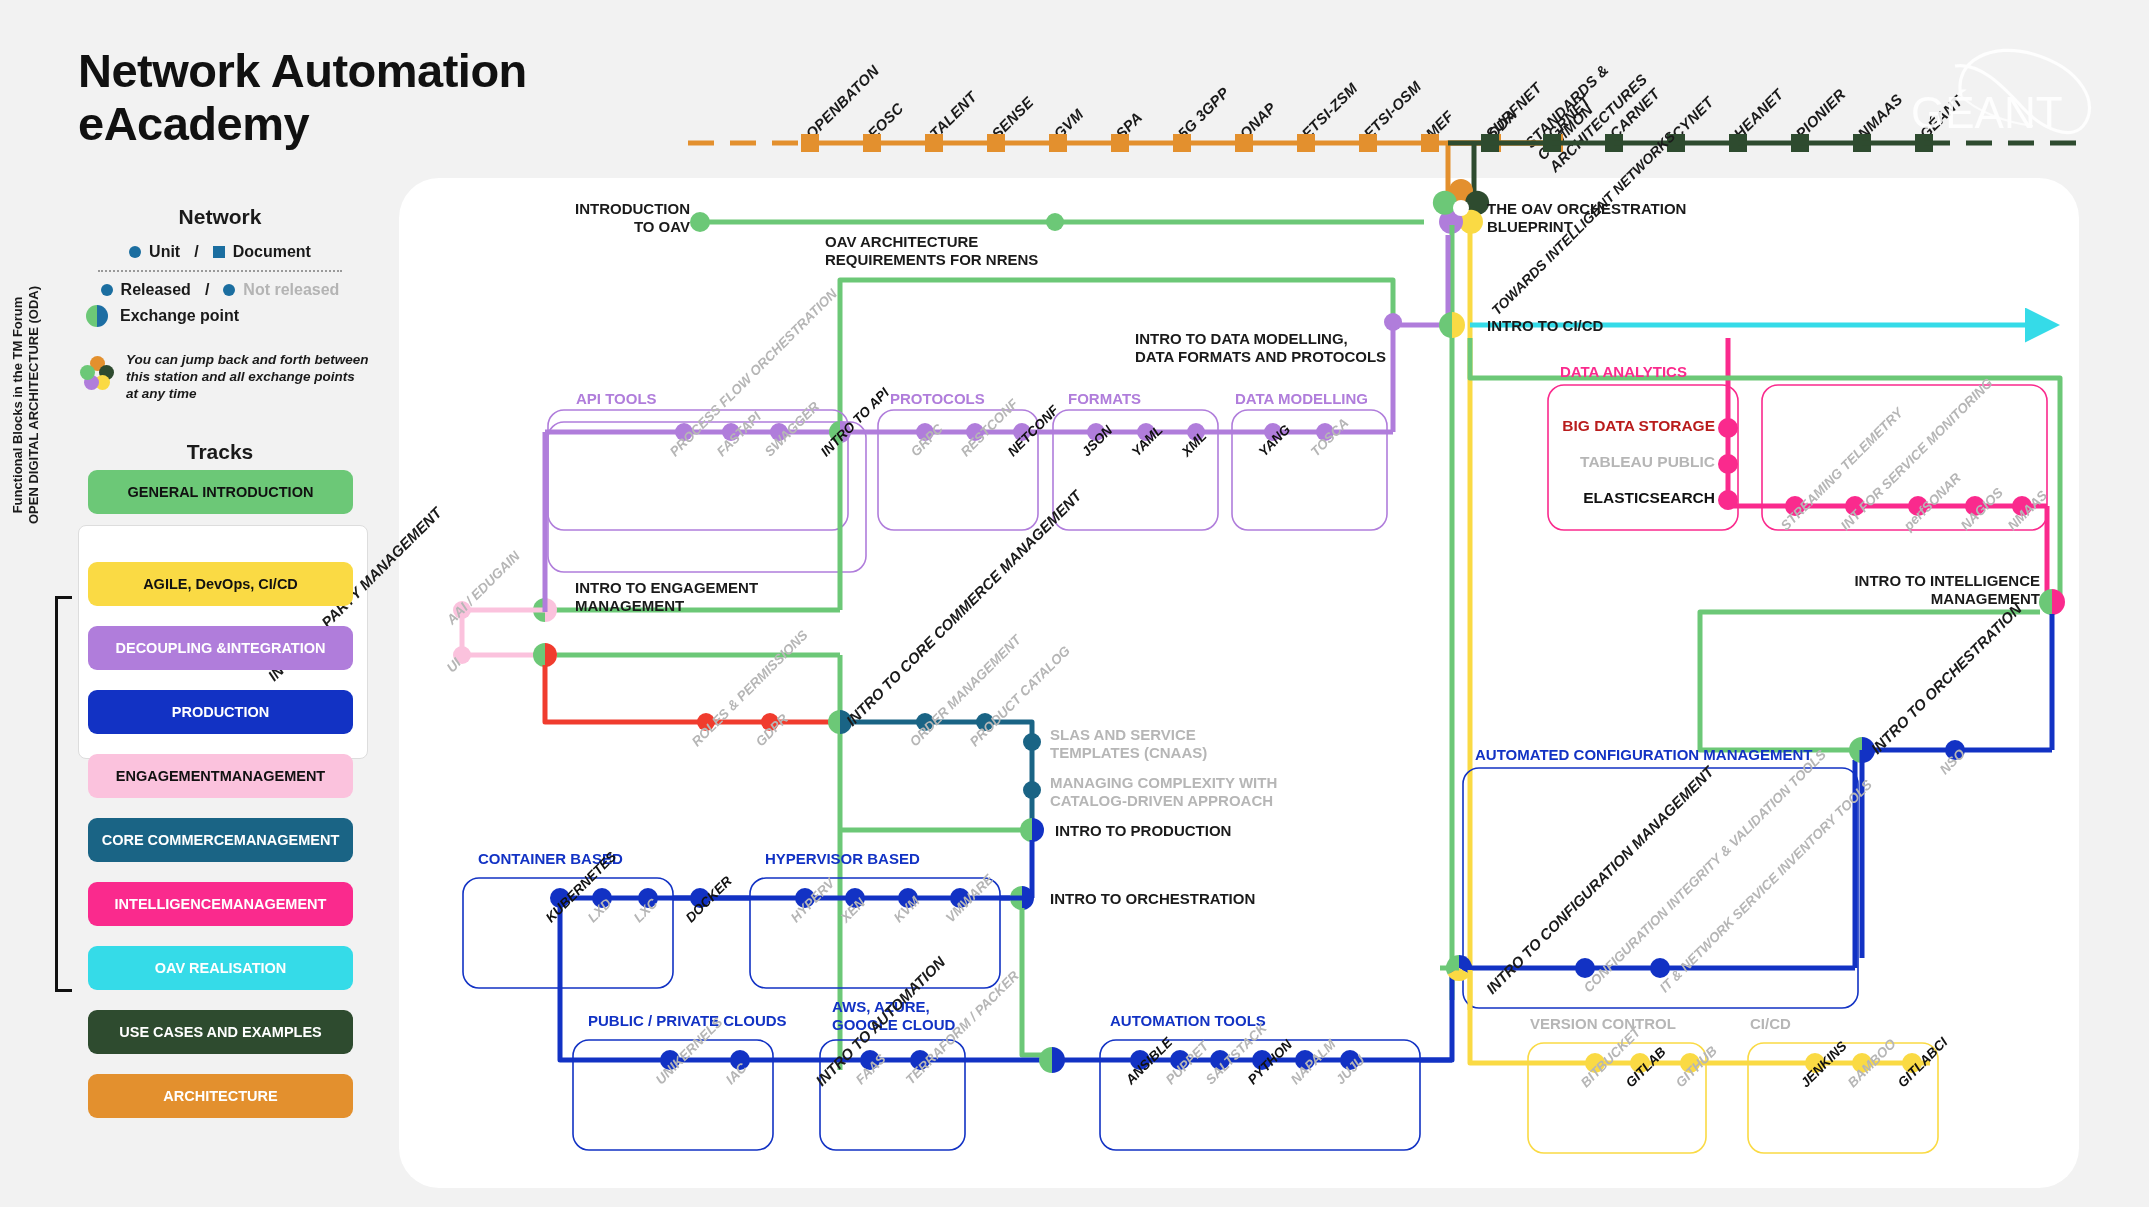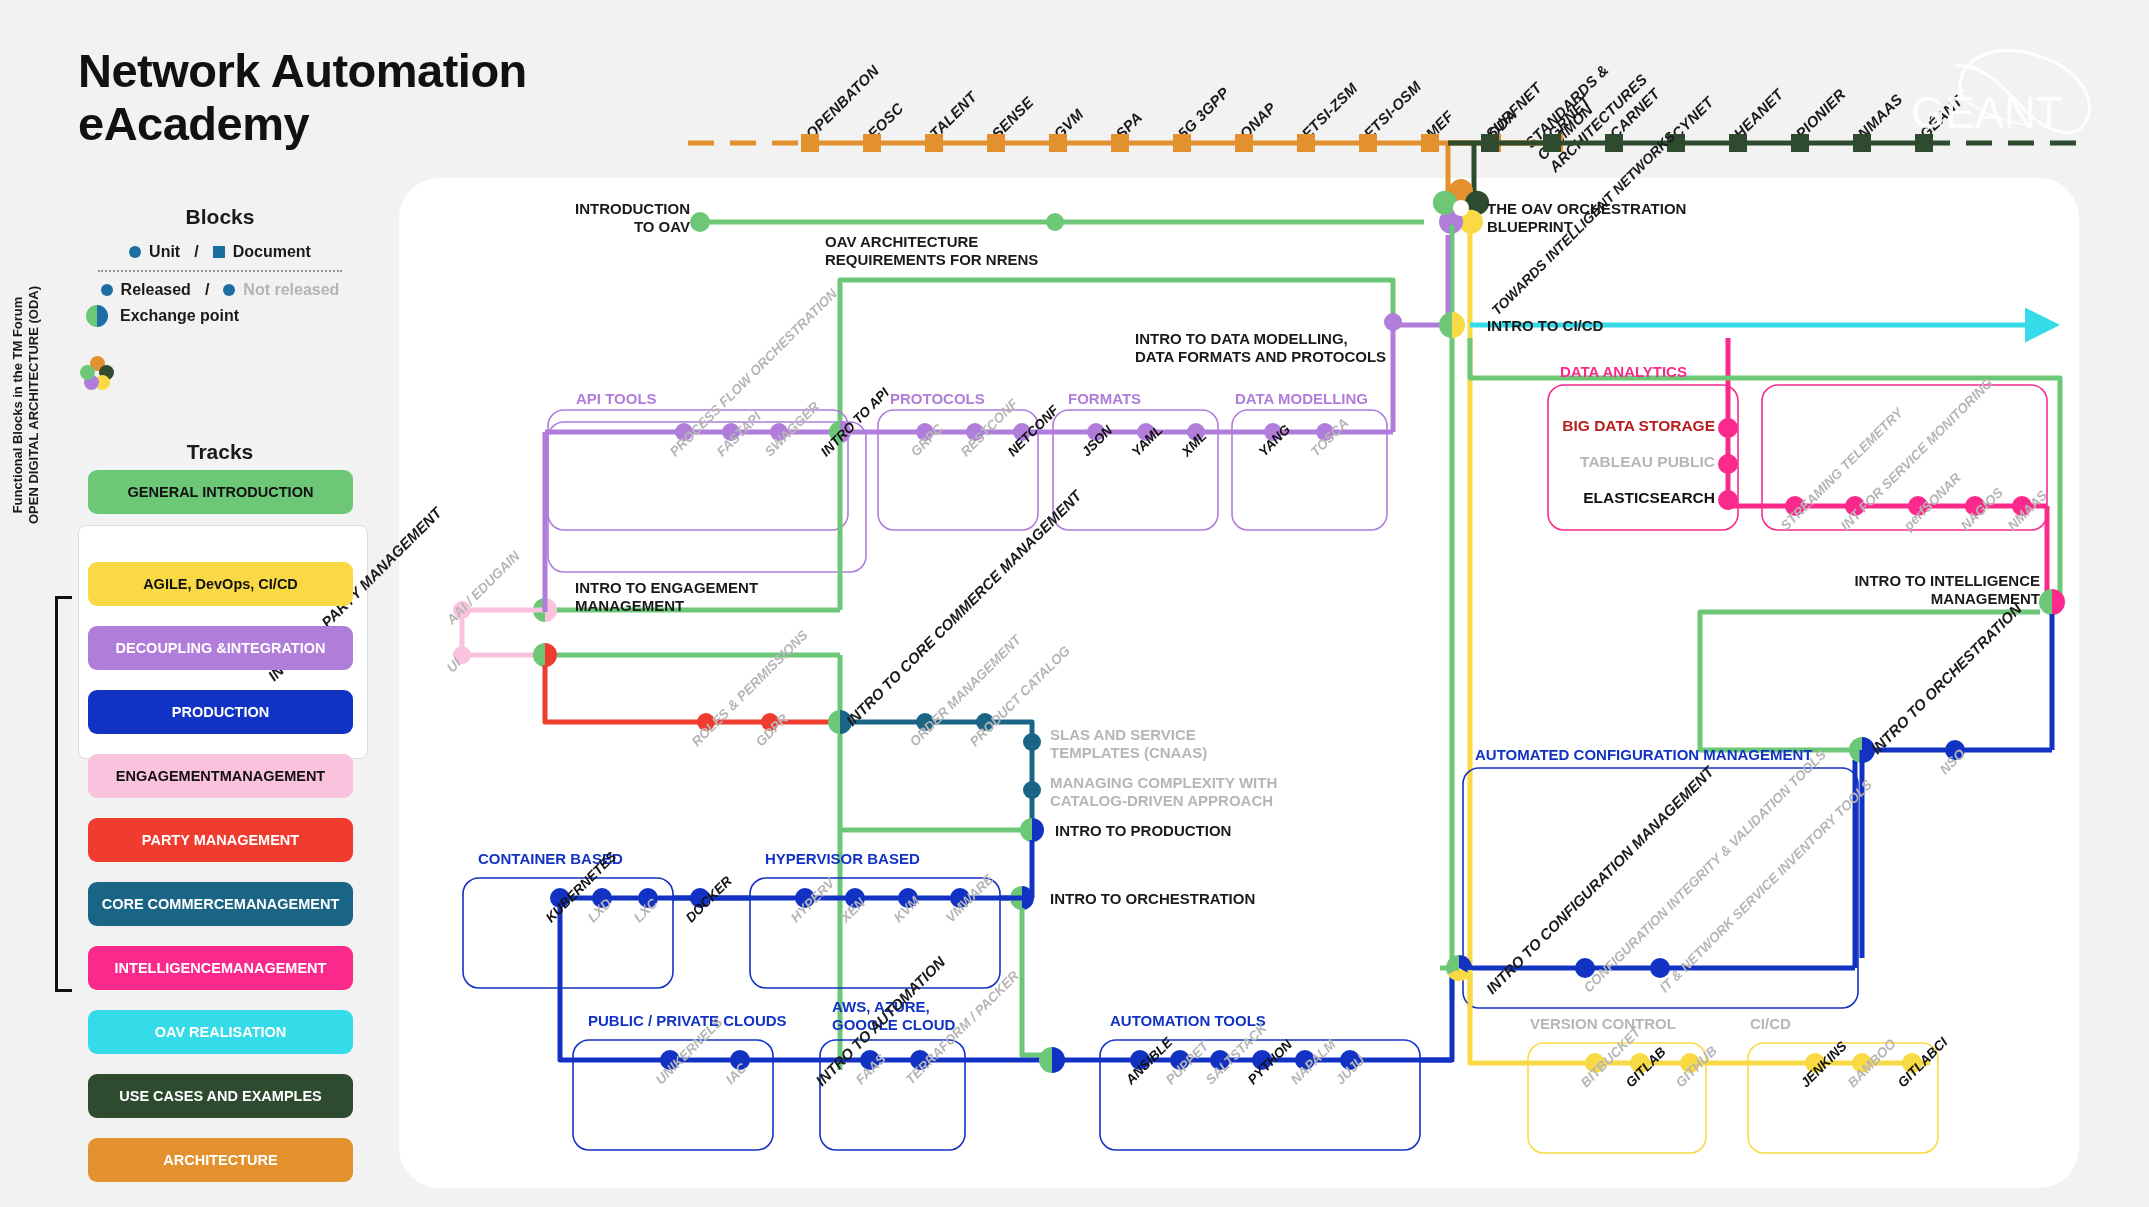--- a/index.html
+++ b/index.html
@@ -67,21 +67,21 @@
   .nlbl{position:absolute;font-size:15px;font-weight:bold;line-height:1.18;white-space:pre;}
   .nlbl.r{text-align:right;}
 </style>
 </head>
 <body>
 
 <div id="title">Network Automation
 eAcademy</div>
 
 <div id="legend">
-  <div class="h">Blocks</div>
+  <div class="h">Network</div>
   <div class="lrow">
     <span class="dotS"></span>
     <span>Unit</span>
     <span class="sep">/</span>
     <span class="sqS"></span>
     <span>Document</span>
   </div>
   <div class="ldiv"></div>
   <div class="lrow">
     <span class="dotS"></span>
@@ -101,20 +101,21 @@
 </div>
 
 <div id="jump">
   <span class="rosette">
     <b style="background:#e3902e;left:10px;top:0"></b>
     <b style="background:#2e4b2f;left:19px;top:9px"></b>
     <b style="background:#fada44;left:15px;top:19px"></b>
     <b style="background:#b07ddb;left:4px;top:19px"></b>
     <b style="background:#6cc877;left:0px;top:9px"></b>
   </span>
+  <p>You can jump back and forth between this station and all exchange points at any time</p>
 </div>
 
 <div id="tracksTitle">Tracks</div>
 <div id="odaBox"></div>
 <div id="odaBracket"></div>
 <div id="odaLabel">
     <div>Functional Blocks in the TM Forum</div>
     <div>OPEN DIGITAL ARCHITECTURE (ODA)</div>
   </div>
 <div id="tracks">
@@ -124,21 +125,20 @@
       <span>DECOUPLING &amp;</span>
       <br>
       <span>INTEGRATION</span>
     </div>
     <div class="trk" style="background: rgb(18, 50, 196); color: rgb(255, 255, 255);">PRODUCTION</div>
     <div class="trk" style="background: rgb(251, 194, 221); color: rgb(17, 17, 17);">
       <span>ENGAGEMENT</span>
       <br>
       <span>MANAGEMENT</span>
     </div>
-    <div class="trk" style="background: rgb(240, 60, 46); color: rgb(255, 255, 255);">PARTY MANAGEMENT</div>
     <div class="trk" style="background: rgb(26, 100, 133); color: rgb(255, 255, 255);">
       <span>CORE COMMERCE</span>
       <br>
       <span>MANAGEMENT</span>
     </div>
     <div class="trk" style="background: rgb(250, 42, 141); color: rgb(255, 255, 255);">
       <span>INTELLIGENCE</span>
       <br>
       <span>MANAGEMENT</span>
     </div>

